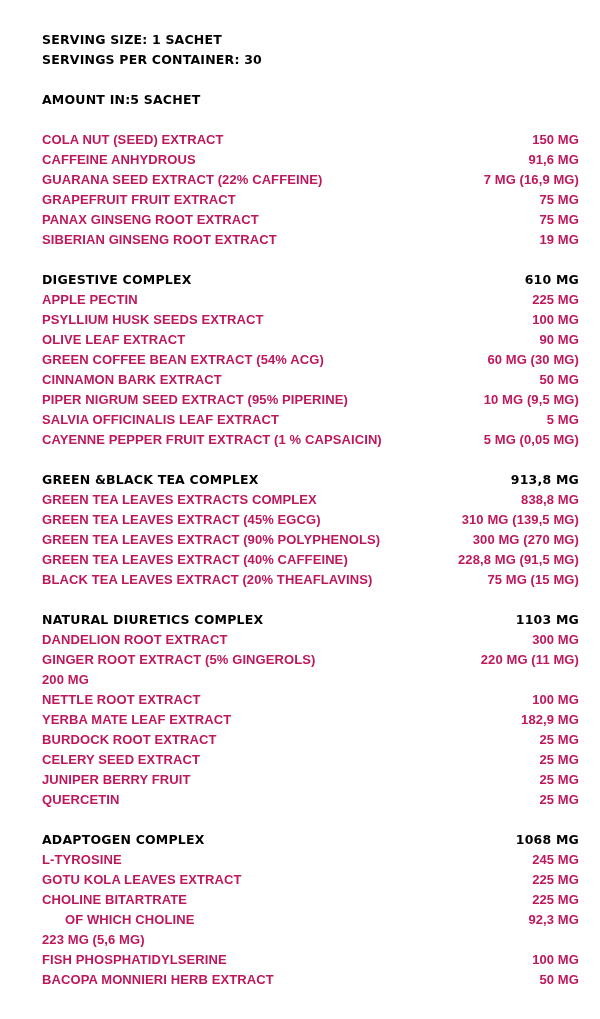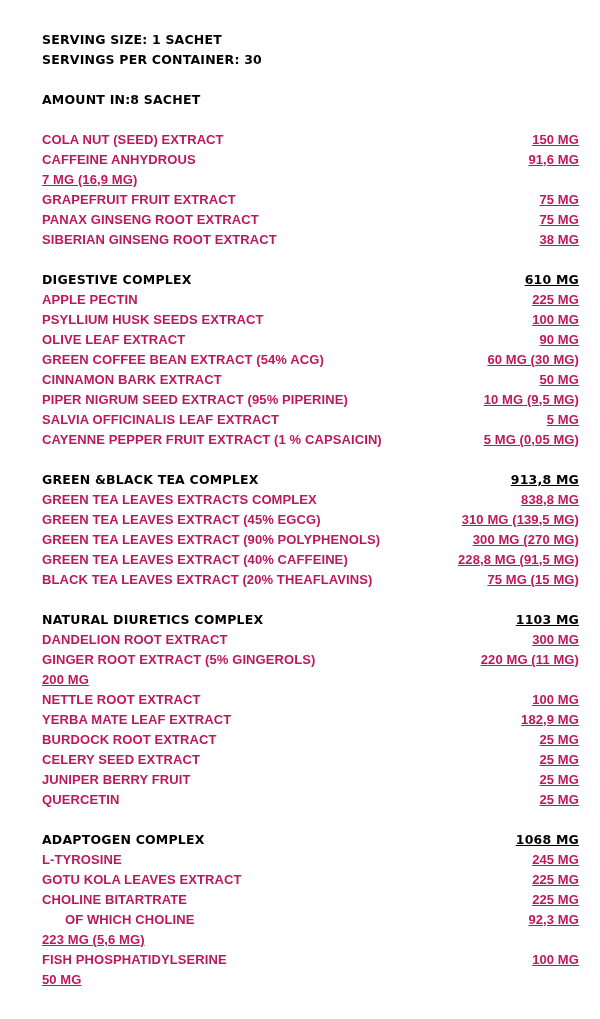--- a/index.html
+++ b/index.html
@@ -25,21 +25,21 @@
     justify-content: space-between;
     align-items: center;
     font-family: "Liberation Sans", sans-serif;
     font-weight: bold;
     font-size: 13px;
     letter-spacing: 0.1px;
     color: #be185d;
     white-space: nowrap;
   }
   .row .label { margin-right: 10px; }
-  .row .value { text-align: right; text-decoration: underline; }
+  .row .value { text-align: right; }
   .row.header,
   .serving-line,
   .amount-row {
     font-family: "DejaVu Sans", sans-serif;
     font-weight: bold;
     font-size: 12.5px;
     letter-spacing: 0.2px;
     color: #000000;
   }
   .serving-line {
@@ -62,47 +62,48 @@
 
 <div class="sheet">
 
   <div class="serving-block">
     <div class="serving-line">SERVING SIZE: 1 SACHET</div>
     <div class="serving-line">SERVINGS PER CONTAINER: 30</div>
   </div>
 
   <div class="amount-row">
     <span>AMOUNT IN:</span>
-    <span>8 SACHET</span>
+    <span>5 SACHET</span>
   </div>
 
   <div id="ingredient-table">
       <div class="group">
         <div class="row">
           <span class="label">COLA NUT (SEED) EXTRACT</span>
           <span class="value">150 MG</span>
         </div>
         <div class="row">
           <span class="label">CAFFEINE ANHYDROUS</span>
           <span class="value">91,6 MG</span>
         </div>
         <div class="row">
+          <span class="label">GUARANA SEED EXTRACT (22% CAFFEINE)</span>
           <span class="value">7 MG (16,9 MG)</span>
         </div>
         <div class="row">
           <span class="label">GRAPEFRUIT FRUIT EXTRACT</span>
           <span class="value">75 MG</span>
         </div>
         <div class="row">
           <span class="label">PANAX GINSENG ROOT EXTRACT</span>
           <span class="value">75 MG</span>
         </div>
         <div class="row">
           <span class="label">SIBERIAN GINSENG ROOT EXTRACT</span>
-          <span class="value">38 MG</span>
+          <span class="value">19 MG</span>
         </div>
       </div>
       <div class="group">
         <div class="row header">
           <span class="label">DIGESTIVE COMPLEX</span>
           <span class="value">610 MG</span>
         </div>
         <div class="row">
           <span class="label">APPLE PECTIN</span>
           <span class="value">225 MG</span>
@@ -225,18 +226,19 @@
           <span class="value">92,3 MG</span>
         </div>
         <div class="row">
           <span class="value">223 MG (5,6 MG)</span>
         </div>
         <div class="row">
           <span class="label">FISH PHOSPHATIDYLSERINE</span>
           <span class="value">100 MG</span>
         </div>
         <div class="row">
+          <span class="label">BACOPA MONNIERI HERB EXTRACT</span>
           <span class="value">50 MG</span>
         </div>
       </div>
     </div>
 
 </div>
 
 </body></html>

